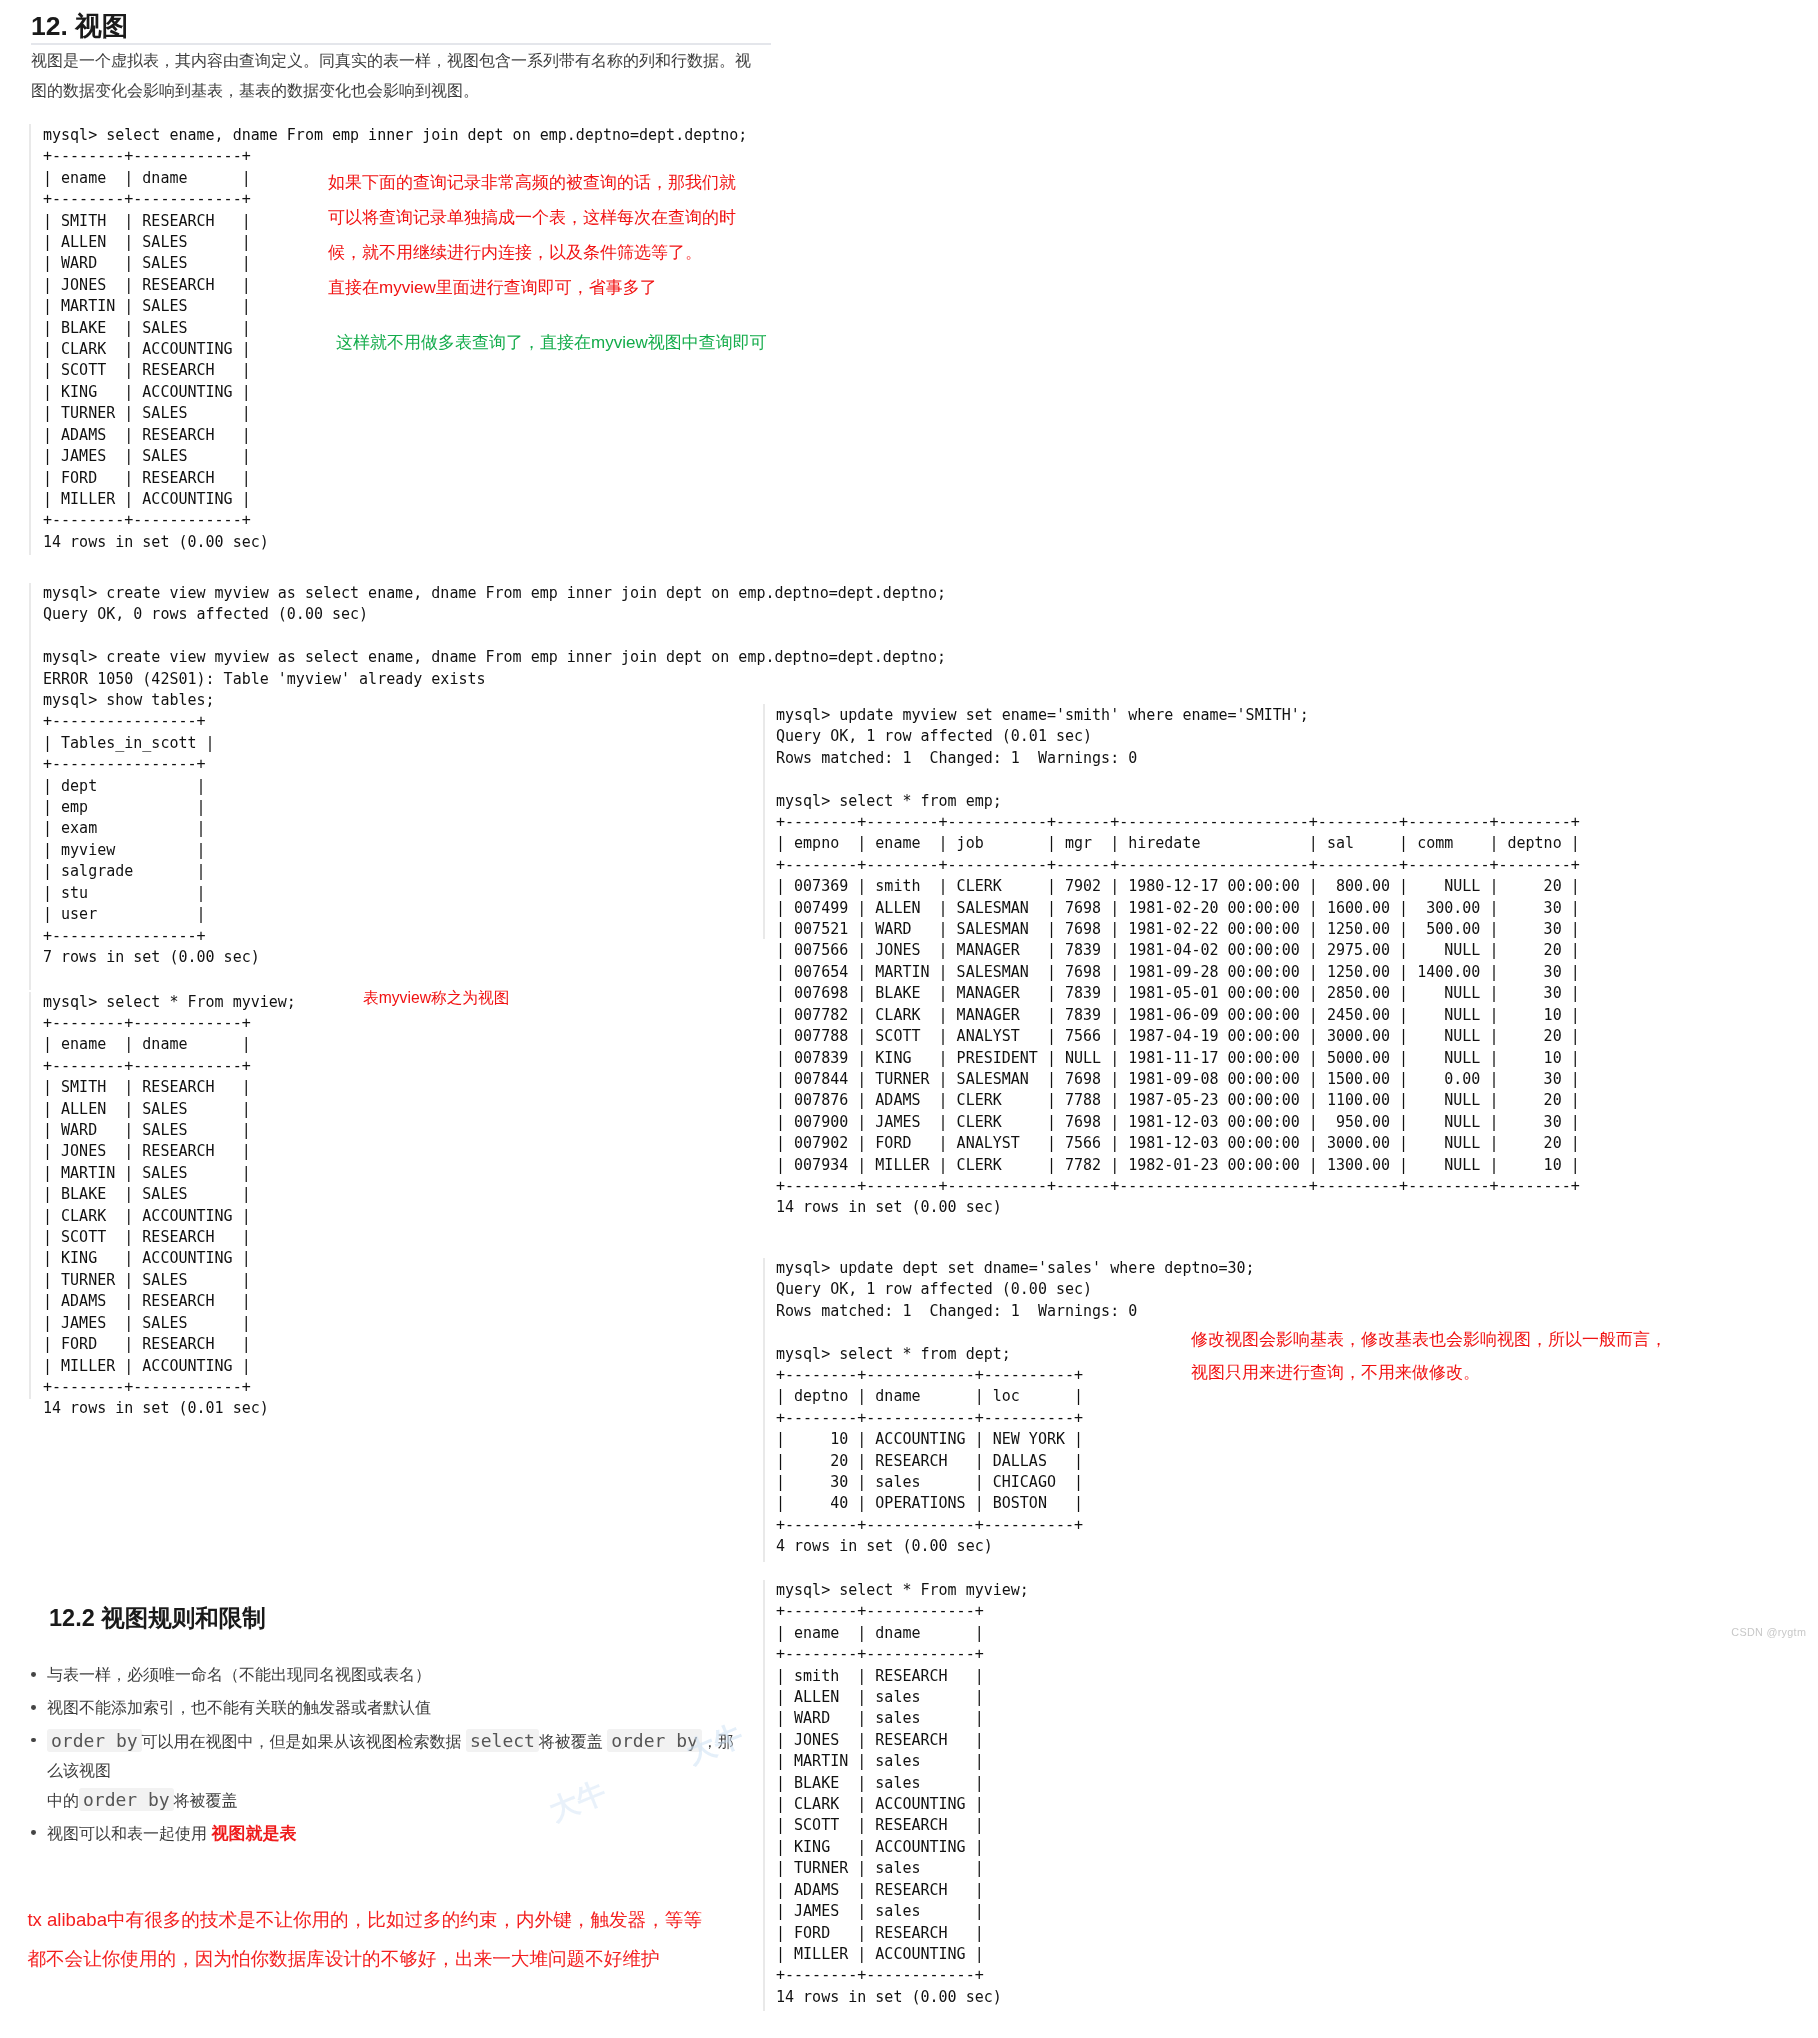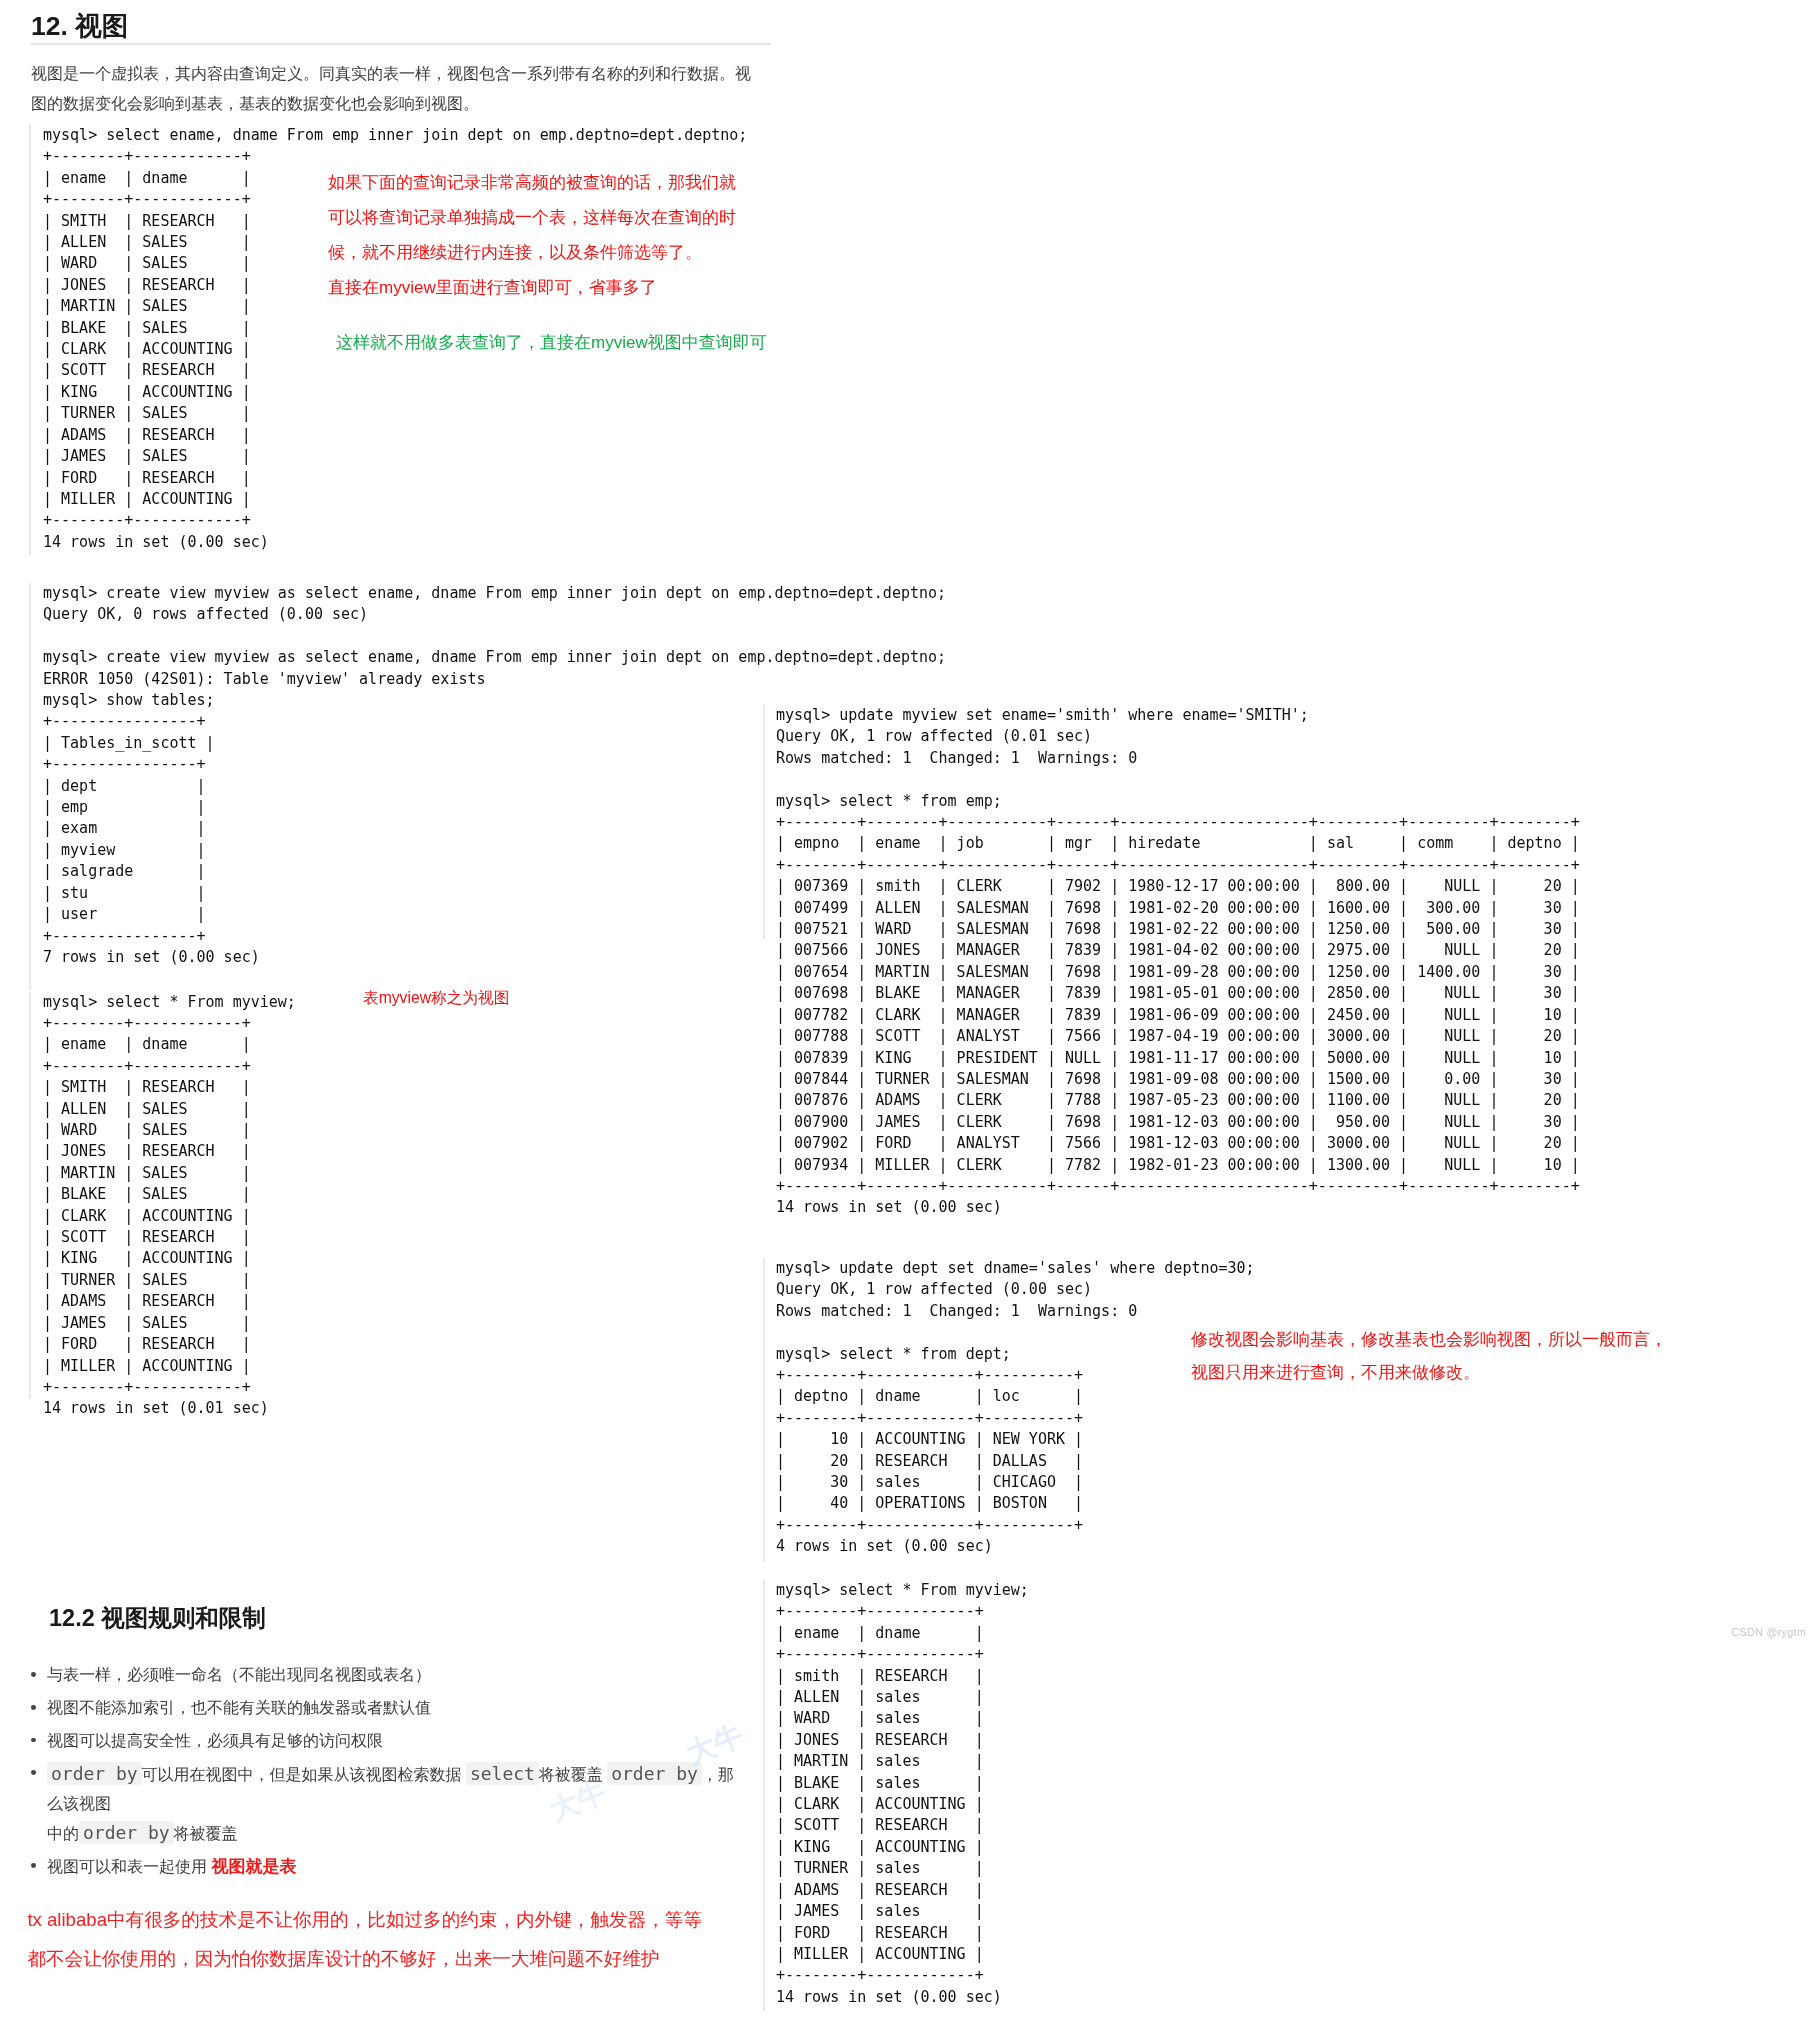--- a/index.html
+++ b/index.html
@@ -97,21 +97,21 @@
   }
 </style>
 </head>
 <body>
 
 <div class="page">
 
   <div class="h1" style="left:31px;top:7.8px;">12. 视图</div>
   <div class="h1-rule" style="left:31px;top:43px;width:740px;"></div>
 
-  <div class="para" style="left:31px;top:59px;width:745px;">
+  <div class="para" style="left:31px;top:46px;width:745px;">
     <div>视图是一个虚拟表，其内容由查询定义。同真实的表一样，视图包含一系列带有名称的列和行数据。视</div>
     <div>图的数据变化会影响到基表，基表的数据变化也会影响到视图。</div>
   </div>
 
   <div class="code-left-rule" style="left:29px;top:124px;height:431px;"></div>
   <div class="code" style="left:43px;top:125px;">mysql&gt; select ename, dname From emp inner join dept on emp.deptno=dept.deptno;
 +--------+------------+
 | ename  | dname      |
 +--------+------------+
 | SMITH  | RESEARCH   |
@@ -252,23 +252,20 @@
 
   <div class="bullets" style="left:21.6px;top:1660px;width:725px;">
     <ul>
       <li>
         <span>与表一样，必须唯一命名（不能出现同名视图或表名）</span>
       </li>
       <li>
         <span>视图不能添加索引，也不能有关联的触发器或者默认值</span>
       </li>
       <li>
-        <span>视图可以提高安全性，必须具有足够的访问权限</span>
-      </li>
-      <li>
         <code class="inl">order by</code><span>可以用在视图中，但是如果从该视图检索数据</span> <code class="inl">select</code><span>将被覆盖</span> <code class="inl">order by</code><span>，那么该视图</span><br>
         <span>中的</span><code class="inl">order by</code><span>将被覆盖</span>
       </li>
       <li>
         <span>视图可以和表一起使用</span>
         <span class="em-red">视图就是表</span>
       </li>
     </ul>
   </div>
 

